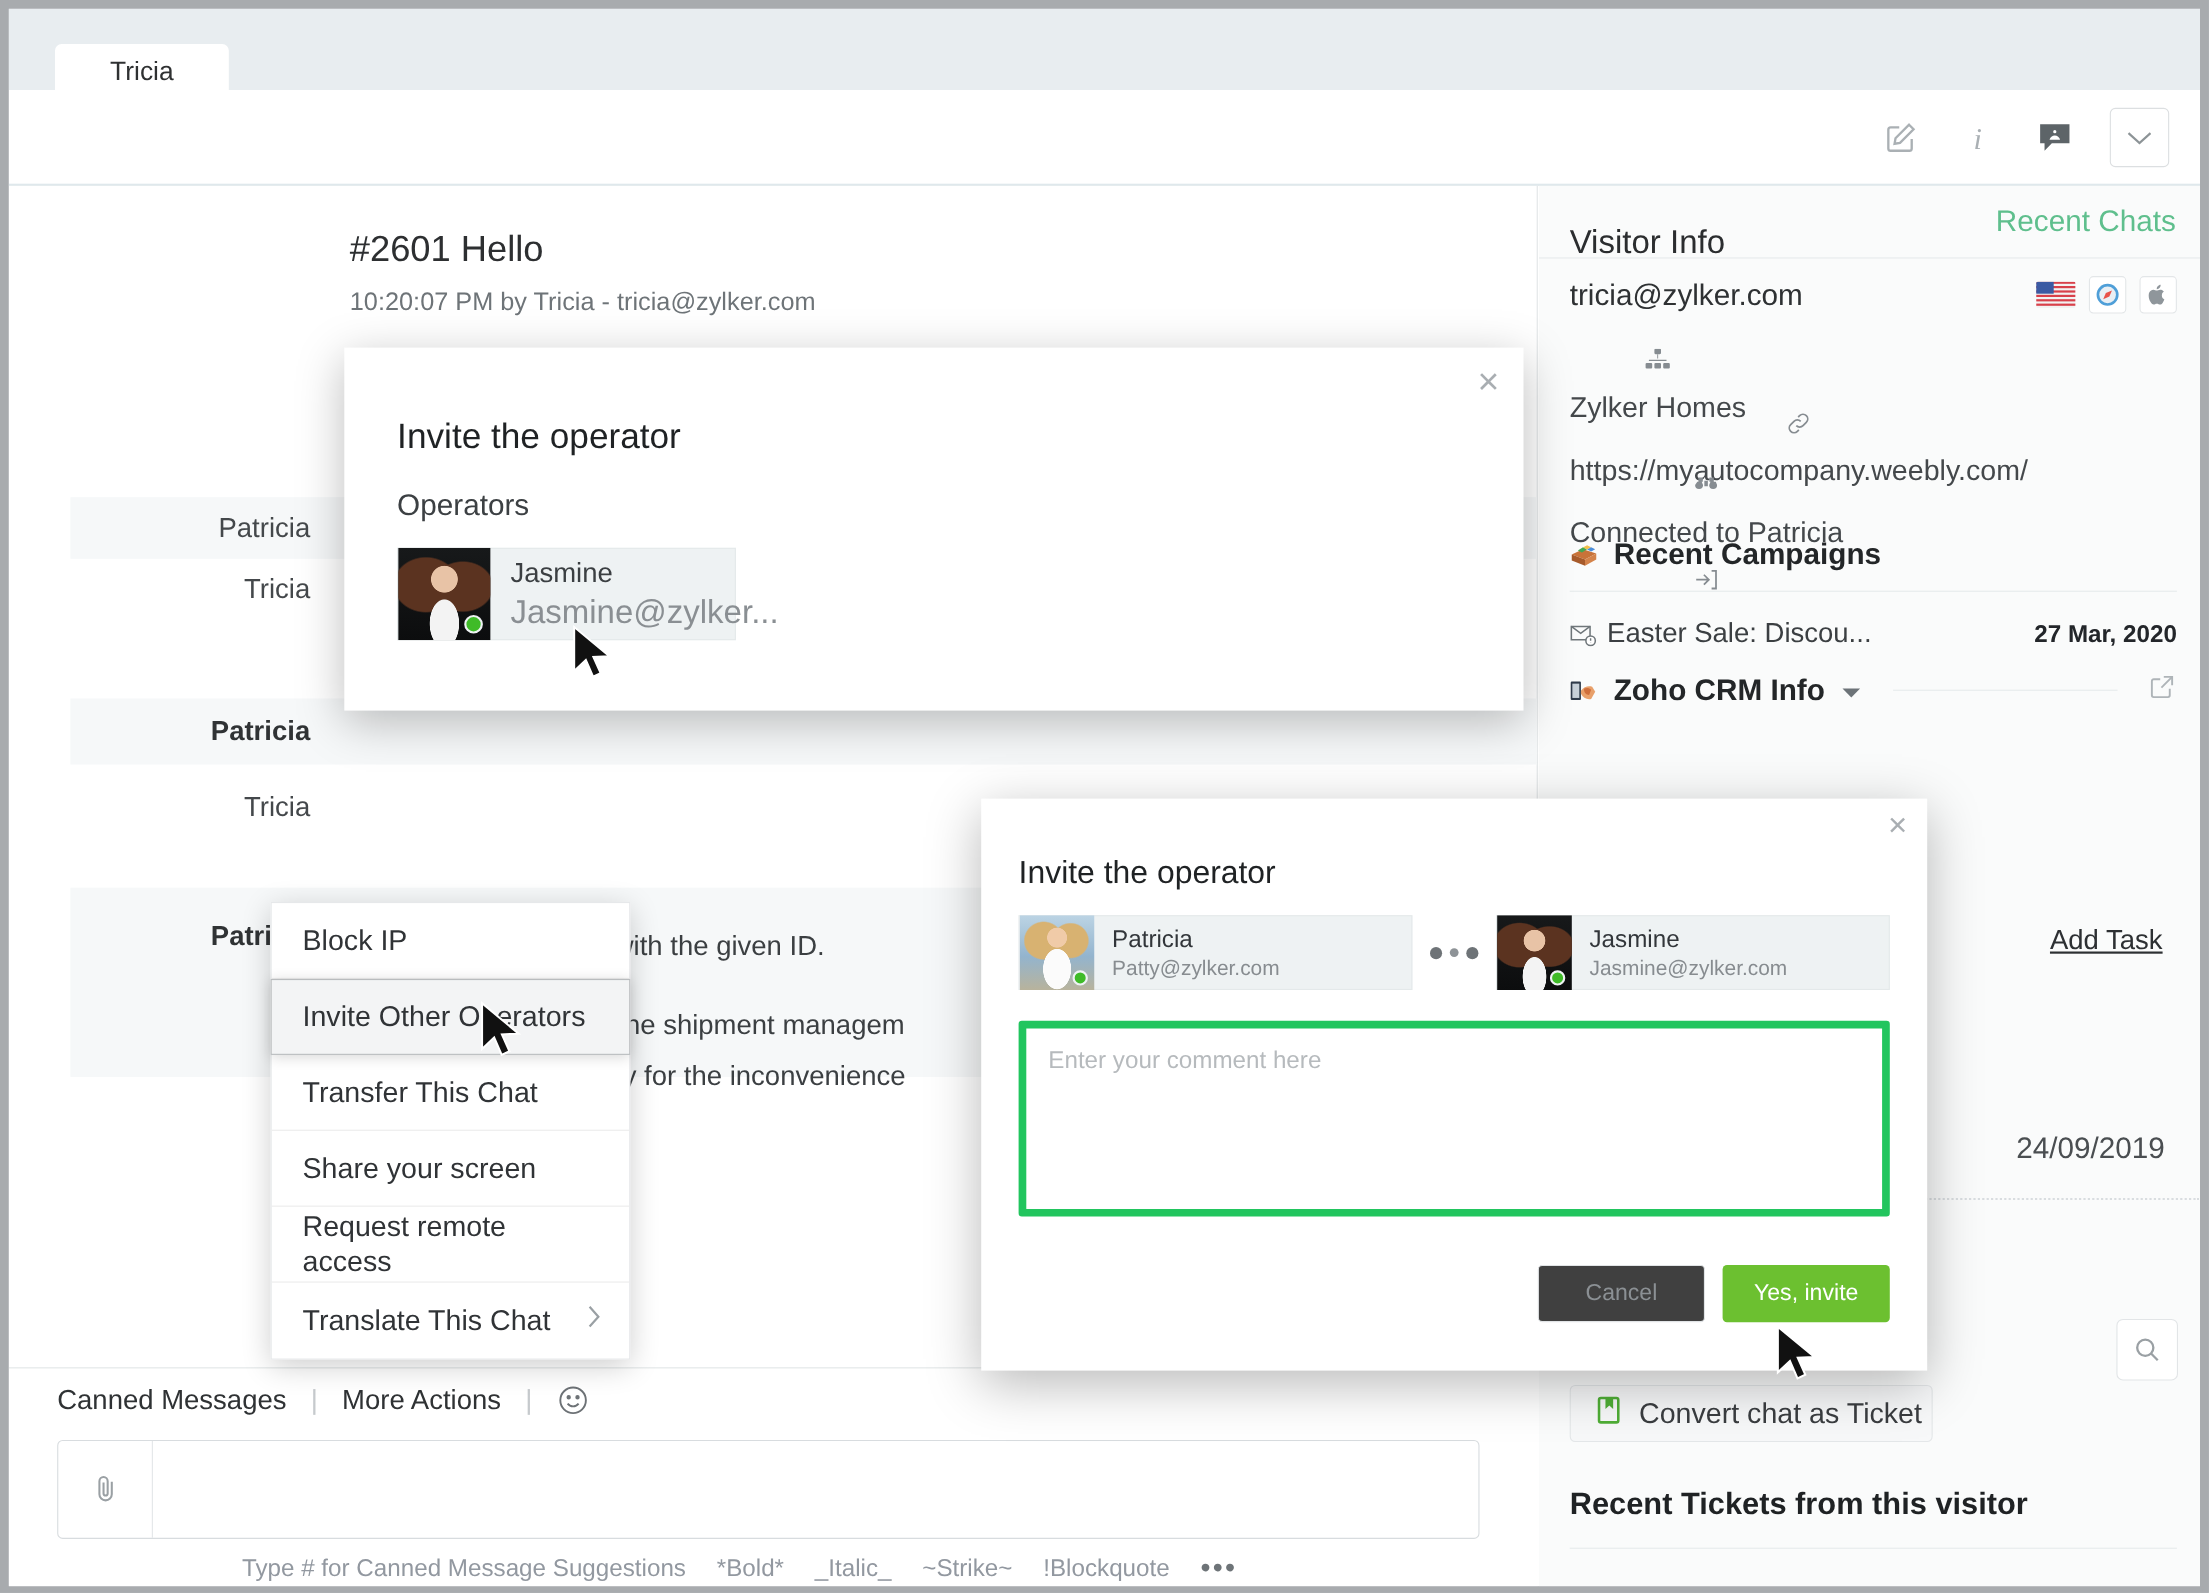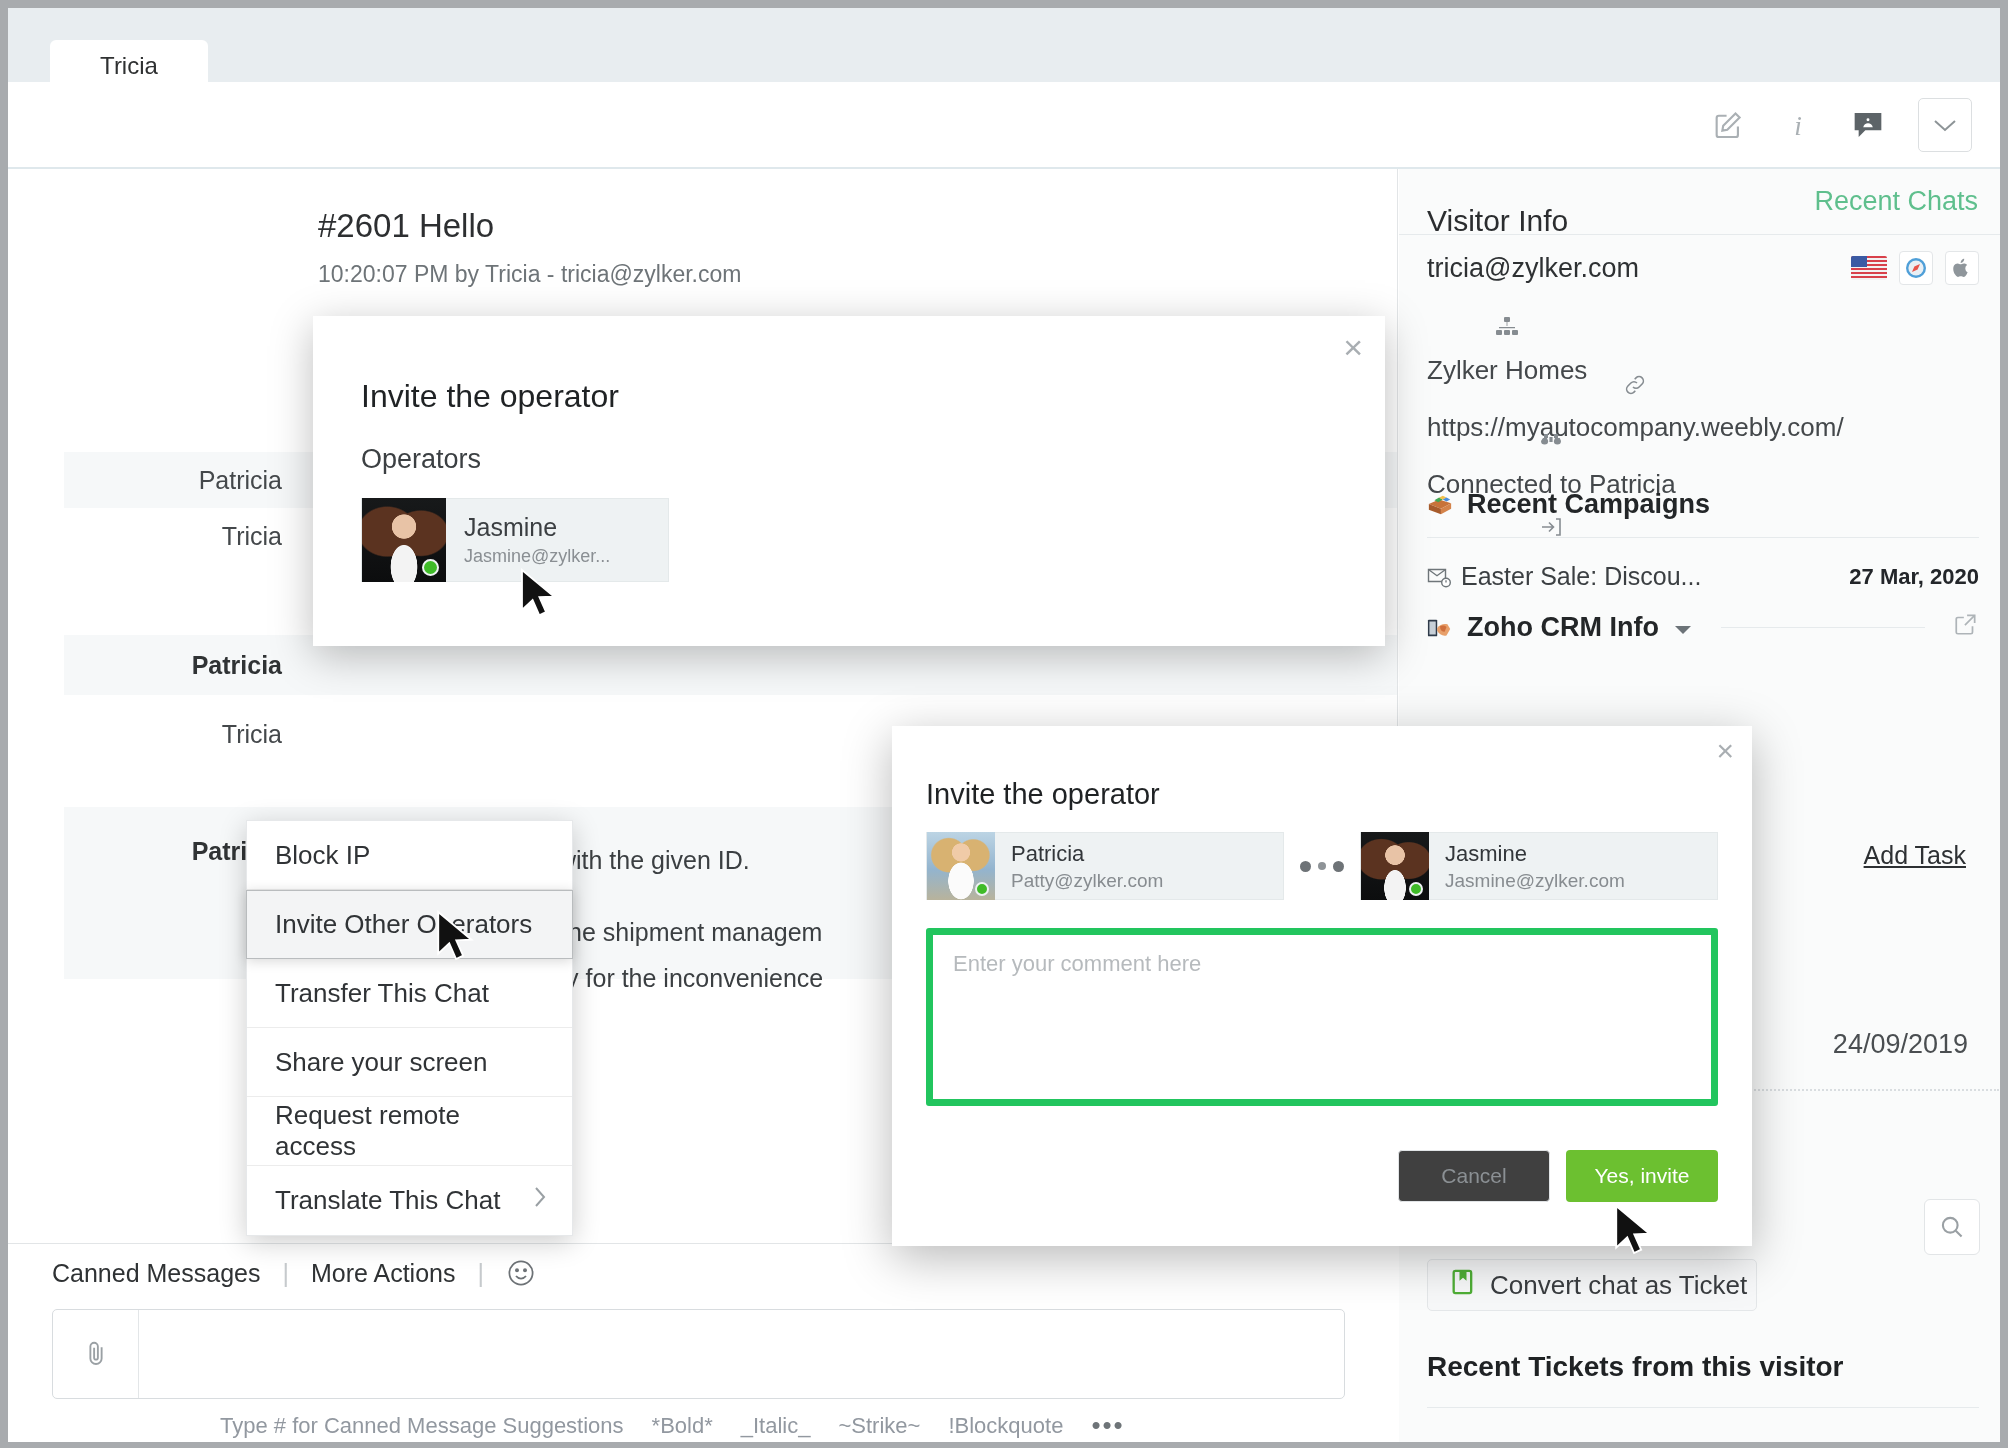--- a/index.html
+++ b/index.html
@@ -260,21 +260,21 @@
     width: 84px; height: 84px; flex: 0 0 auto;
     position: relative; overflow: hidden;
   }
   .opav .dot {
     position: absolute; left: 60px; bottom: 6px;
     width: 17px; height: 17px; border-radius: 50%;
     background: #3fbb28; border: 2px solid #eef2f3;
   }
   .opinfo { padding-left: 18px; }
   .opname { font-size: 25px; color: #3b3f42; }
-  .opmail { font-size: 18px; color: #8a8f93; margin-top: 4px; }
+  .opmail { font-size: 30px; color: #8a8f93; margin-top: 4px; }
 
   
   .av-jasmine {
     width: 100%; height: 100%;
     background:
       radial-gradient(circle at 50% 34%, #e8c3a6 0 17%, rgba(232,195,166,0) 18%),
       radial-gradient(ellipse at 50% 82%, #f3f3f3 0 22%, rgba(243,243,243,0) 23%),
       radial-gradient(ellipse at 30% 40%, #5b3320 0 34%, rgba(91,51,32,0) 36%),
       radial-gradient(ellipse at 70% 42%, #5b3320 0 32%, rgba(91,51,32,0) 34%),
       linear-gradient(#17191a, #0c0d0e);

